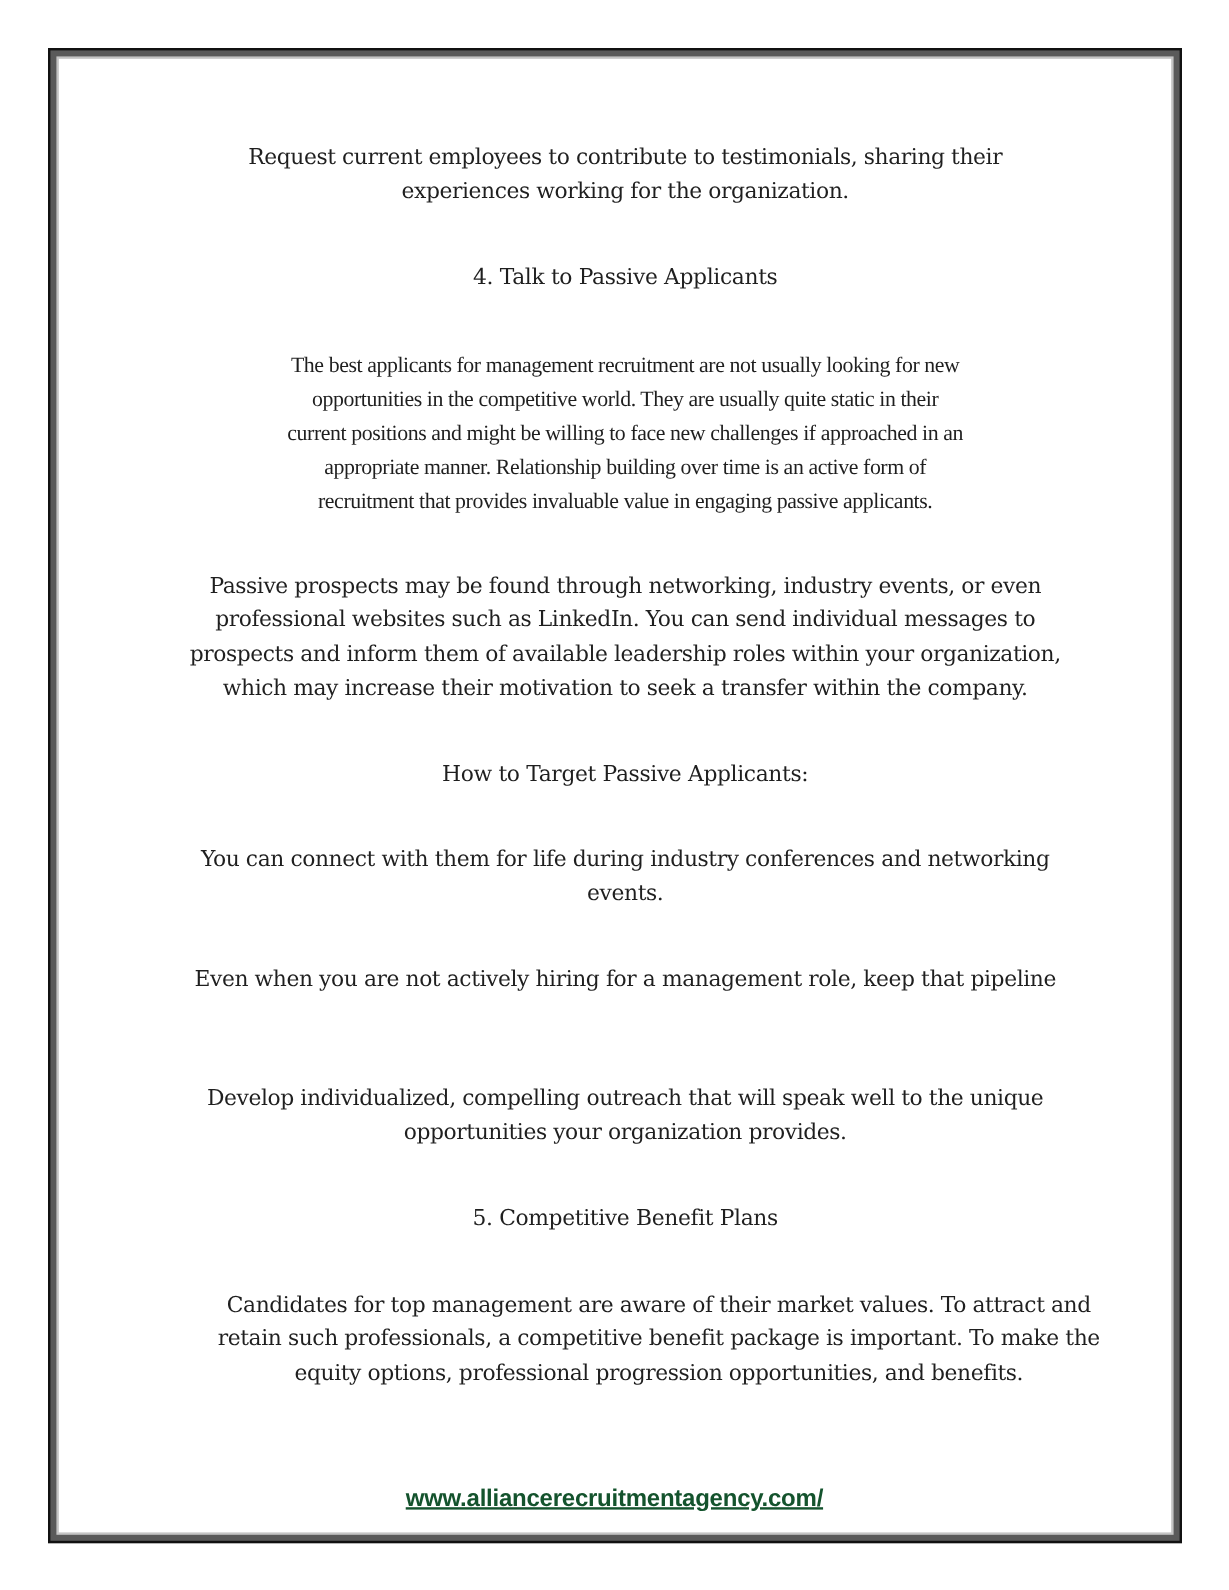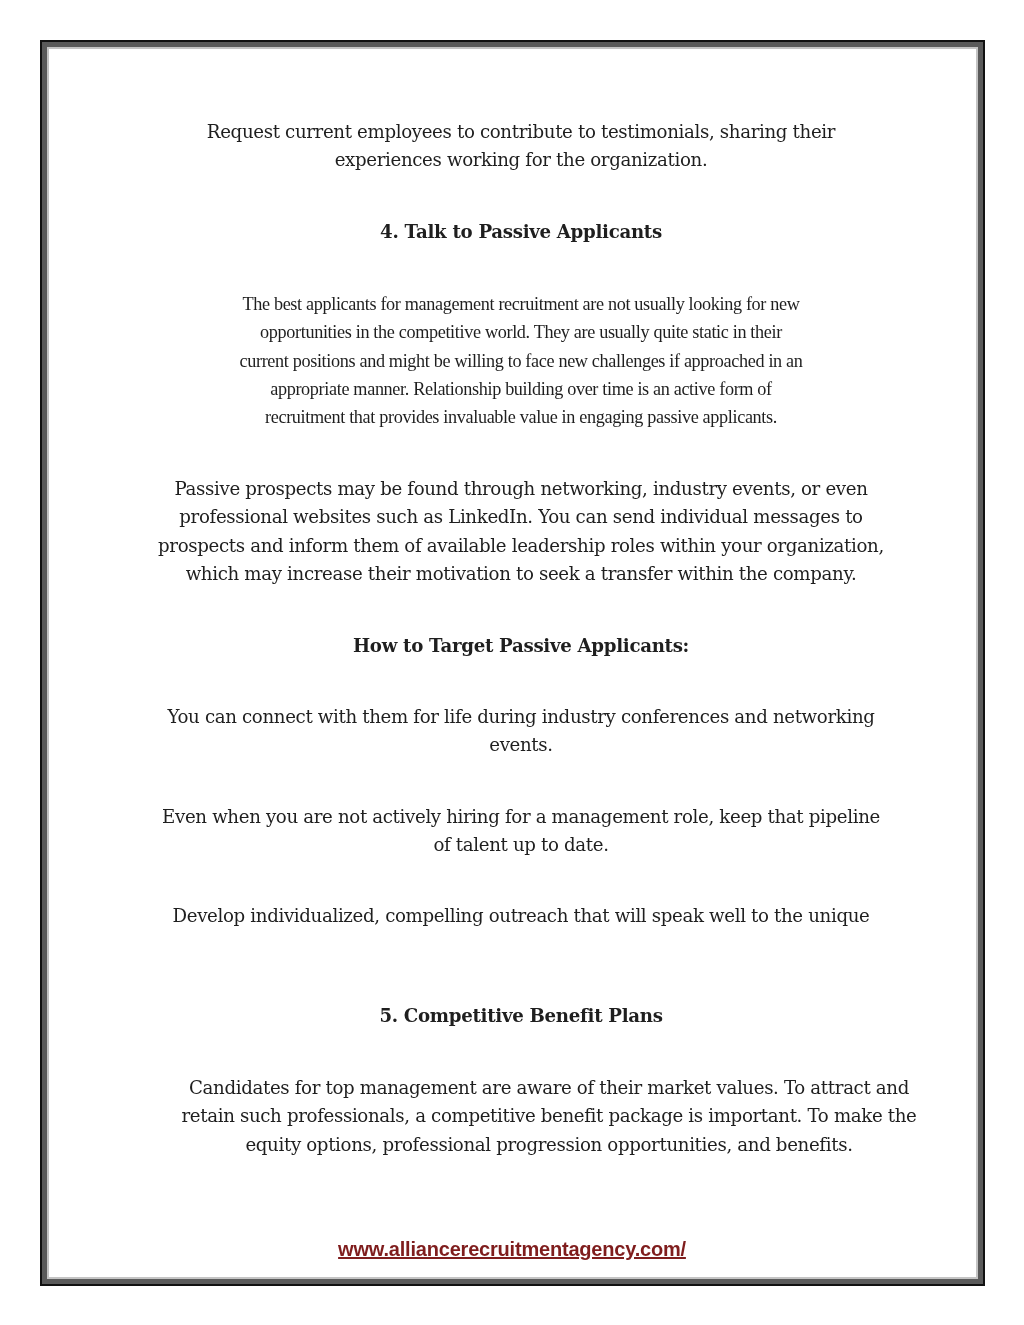--- a/index.html
+++ b/index.html
@@ -53,33 +53,33 @@
     .content p {
       margin: 0;
       text-align: center;
     }
     .blk {
       position: absolute;
       left: 0;
       width: 800px;
     }
     .heading {
-      font-weight: bold;
+      font-weight: normal;
       letter-spacing: -0.3px;
     }
     .footer-link {
       position: absolute;
       left: 0;
       width: 1024px;
       top: 1238px;
       text-align: center;
       font-family: "Liberation Sans", "DejaVu Sans", sans-serif;
       font-weight: bold;
       font-size: 20px;
-      color: #7f1d1d;
+      color: #14532d;
       text-decoration: underline;
       letter-spacing: -0.2px;
     }
   </style>
 </head>
 <body>
 
 <div class="page-frame">
   <div class="page-frame-mid">
     <div class="page-inner"></div>
@@ -116,25 +116,25 @@
     <p>How to Target Passive Applicants:</p>
   </div>
 
   <div class="blk" style="top:585px;">
     <p>You can connect with them for life during industry conferences and networking</p>
     <p>events.</p>
   </div>
 
   <div class="blk" style="top:685px;">
     <p>Even when you are not actively hiring for a management role, keep that pipeline</p>
-    <p>of talent up to date.</p>
   </div>
 
   <div class="blk" style="top:784px;">
     <p>Develop individualized, compelling outreach that will speak well to the unique</p>
+    <p>opportunities your organization provides.</p>
   </div>
 
   <div class="blk heading" style="top:884px;">
     <p>5. Competitive Benefit Plans</p>
   </div>
 
   <div class="blk" style="top:956px;margin-left:28px;">
     <p>Candidates for top management are aware of their market values. To attract and</p>
     <p>retain such professionals, a competitive benefit package is important. To make the</p>
     <p>equity options, professional progression opportunities, and benefits.</p>

